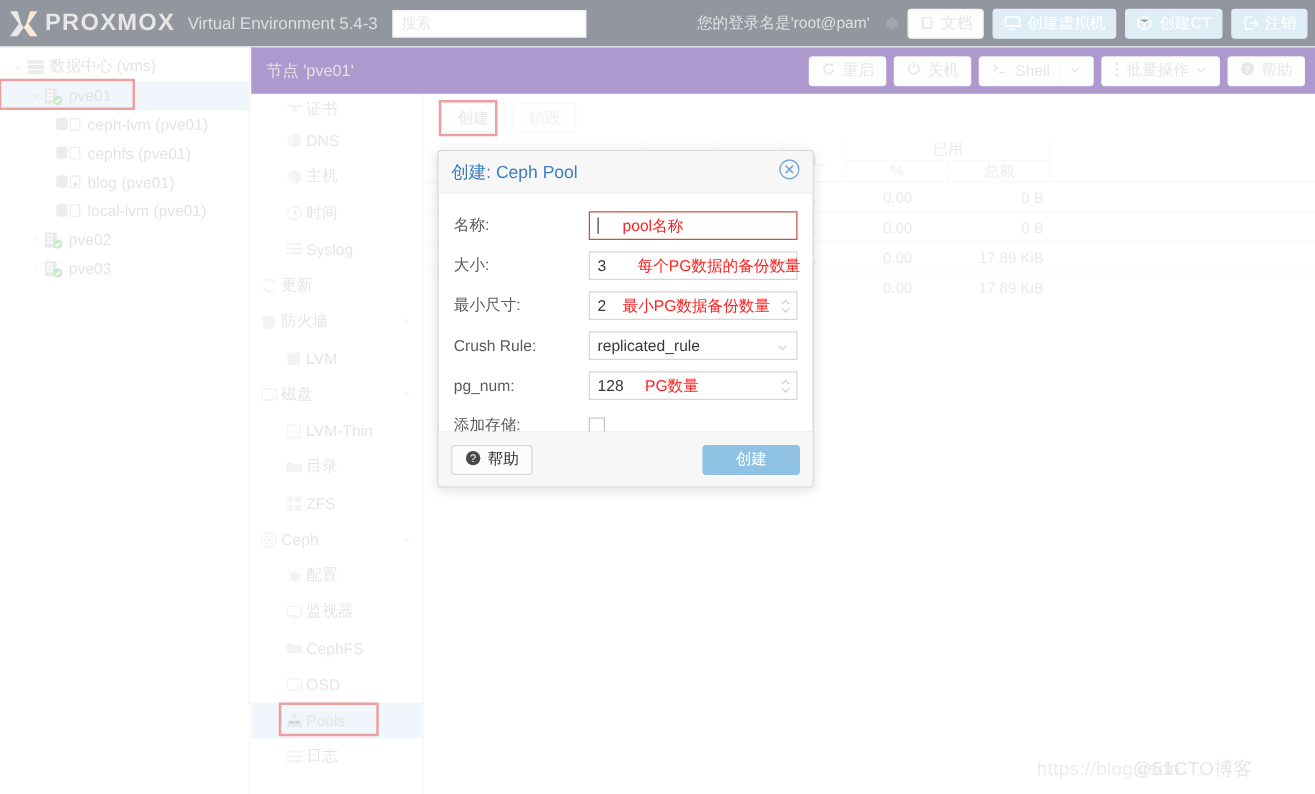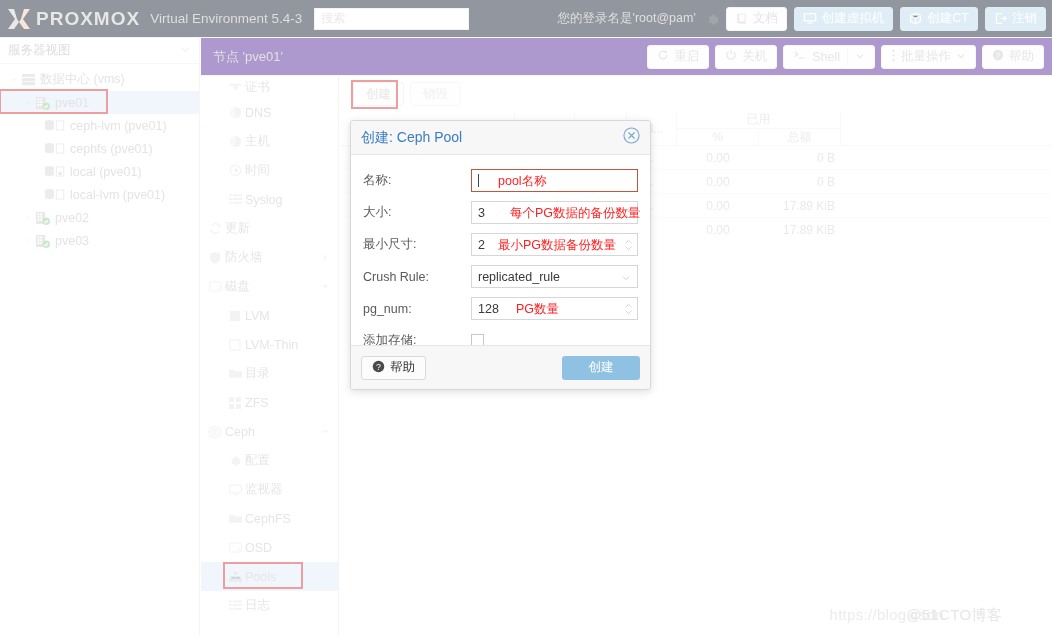--- a/index.html
+++ b/index.html
@@ -273,28 +273,20 @@
               <path fill="none" stroke="#fff" stroke-width="1.5" d="M10 2H3v12h7"></path>
               <path fill="none" stroke="#fff" stroke-width="1.5" d="M8 8h7M12 5l3 3-3 3"></path>
             </svg>
         </span>
         <span>注销</span>
       </div>
     </div>
   </div>
 
   <div class="sidebar">
-    <div class="sv-header">
-      <span>服务器视图</span>
-      <span class="chev">
-        <svg width="11" height="11" viewBox="0 0 12 12">
-            <path fill="none" stroke="#c0c0c0" stroke-width="1.4" d="M2.5 4.5L6 8l3.5-3.5"></path>
-          </svg>
-      </span>
-    </div>
 
     <div class="tree">
 
       <div class="tnode" style="padding-left:8px;">
         <span class="tw">
           <svg width="9" height="9" viewBox="0 0 12 12">
               <path fill="none" stroke="#b8b8b8" stroke-width="1.3" d="M3 4.5L6 7.5 9 4.5"></path>
             </svg>
         </span>
         <span class="ico-srv">
@@ -357,21 +349,21 @@
       <div class="tnode" style="padding-left:44px;">
         <span class="ico-store">
           <svg width="22" height="13" viewBox="0 0 24 14">
             <ellipse cx="6" cy="3" rx="5" ry="1.9" fill="#d6d6d6"></ellipse>
             <path d="M1 3v3.2c0 1 2.2 1.9 5 1.9s5-.9 5-1.9V3" fill="#d6d6d6"></path>
             <path d="M1 7.2v3.2c0 1 2.2 1.9 5 1.9s5-.9 5-1.9V7.2" fill="#d6d6d6"></path>
             <rect x="13.5" y="2" width="8" height="10" fill="none" stroke="#dcdcdc" stroke-width="1.2"></rect>
             <rect x="16" y="7.5" width="3.2" height="3.2" fill="#c9c9c9"></rect>
           </svg>
         </span>
-        <span>local (pve01)</span>
+        <span>blog (pve01)</span>
       </div>
 
       <div class="tnode" style="padding-left:44px;">
         <span class="ico-store">
           <svg width="22" height="13" viewBox="0 0 24 14">
             <ellipse cx="6" cy="3" rx="5" ry="1.9" fill="#d6d6d6"></ellipse>
             <path d="M1 3v3.2c0 1 2.2 1.9 5 1.9s5-.9 5-1.9V3" fill="#d6d6d6"></path>
             <path d="M1 7.2v3.2c0 1 2.2 1.9 5 1.9s5-.9 5-1.9V7.2" fill="#d6d6d6"></path>
             <rect x="13.5" y="2" width="8" height="10" fill="none" stroke="#dcdcdc" stroke-width="1.2"></rect>
           </svg>
@@ -562,42 +554,42 @@
           </svg>
       </span>
       <span>防火墙</span>
       <span class="arr">
         <svg width="9" height="9" viewBox="0 0 10 10">
             <path fill="#c7c7c7" d="M3 1.5L7 5 3 8.5z"></path>
           </svg>
       </span>
     </div>
 
+    <div class="mitem lvl2">
+      <span class="mi">
+        <svg width="12" height="12" viewBox="0 0 12 12">
+            <rect x="1" y="1" width="10" height="10" fill="#bdbdbd"></rect>
+          </svg>
+      </span>
+      <span>LVM</span>
+    </div>
+
     <div class="mitem lvl1">
       <span class="mi">
         <svg width="13" height="11" viewBox="0 0 14 11">
             <rect x=".7" y=".7" width="12.6" height="9.6" rx="1.6" fill="none" stroke="#b9b9b9" stroke-width="1.2"></rect>
             <circle cx="10.3" cy="7.6" r="1" fill="#b9b9b9"></circle>
           </svg>
       </span>
       <span>磁盘</span>
       <span class="arr">
         <svg width="9" height="9" viewBox="0 0 10 10">
             <path fill="#c7c7c7" d="M1.5 3.4h7L5 7.4z"></path>
           </svg>
       </span>
-    </div>
-
-    <div class="mitem lvl2">
-      <span class="mi">
-        <svg width="12" height="12" viewBox="0 0 12 12">
-            <rect x="1" y="1" width="10" height="10" fill="#bdbdbd"></rect>
-          </svg>
-      </span>
-      <span>LVM</span>
     </div>
 
     <div class="mitem lvl2">
       <span class="mi">
         <svg width="12" height="12" viewBox="0 0 12 12">
             <rect x="1" y="1" width="10" height="10" fill="none" stroke="#c4c4c4" stroke-width="1.3"></rect>
           </svg>
       </span>
       <span>LVM-Thin</span>
     </div>

